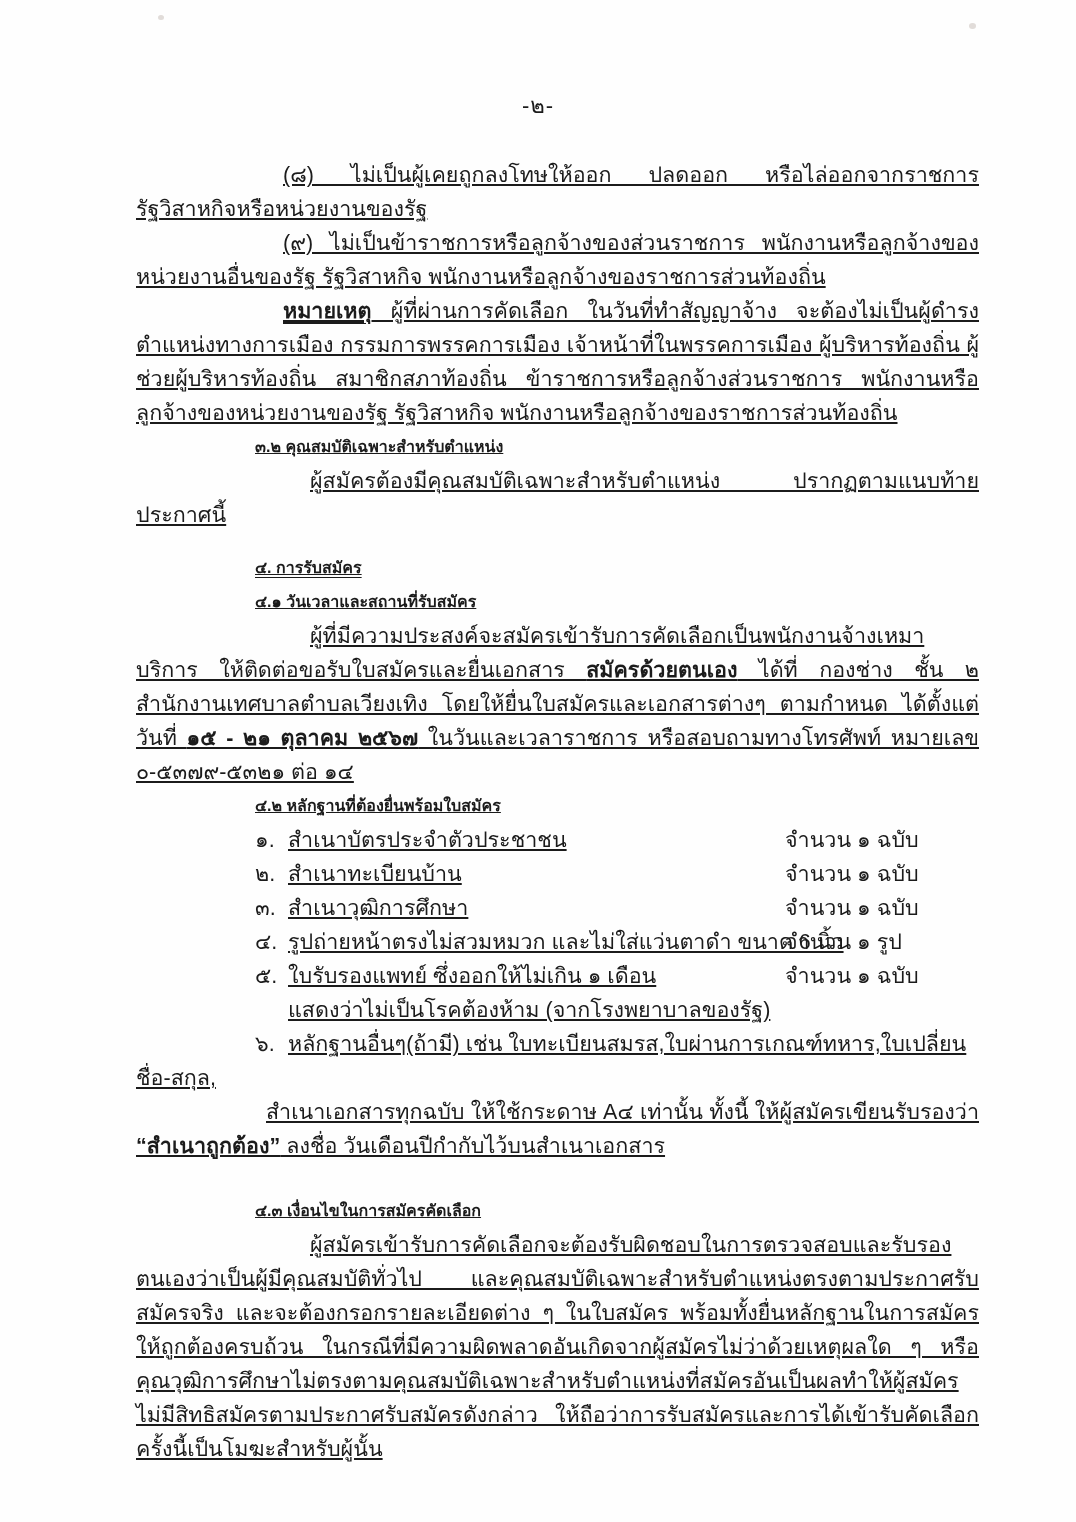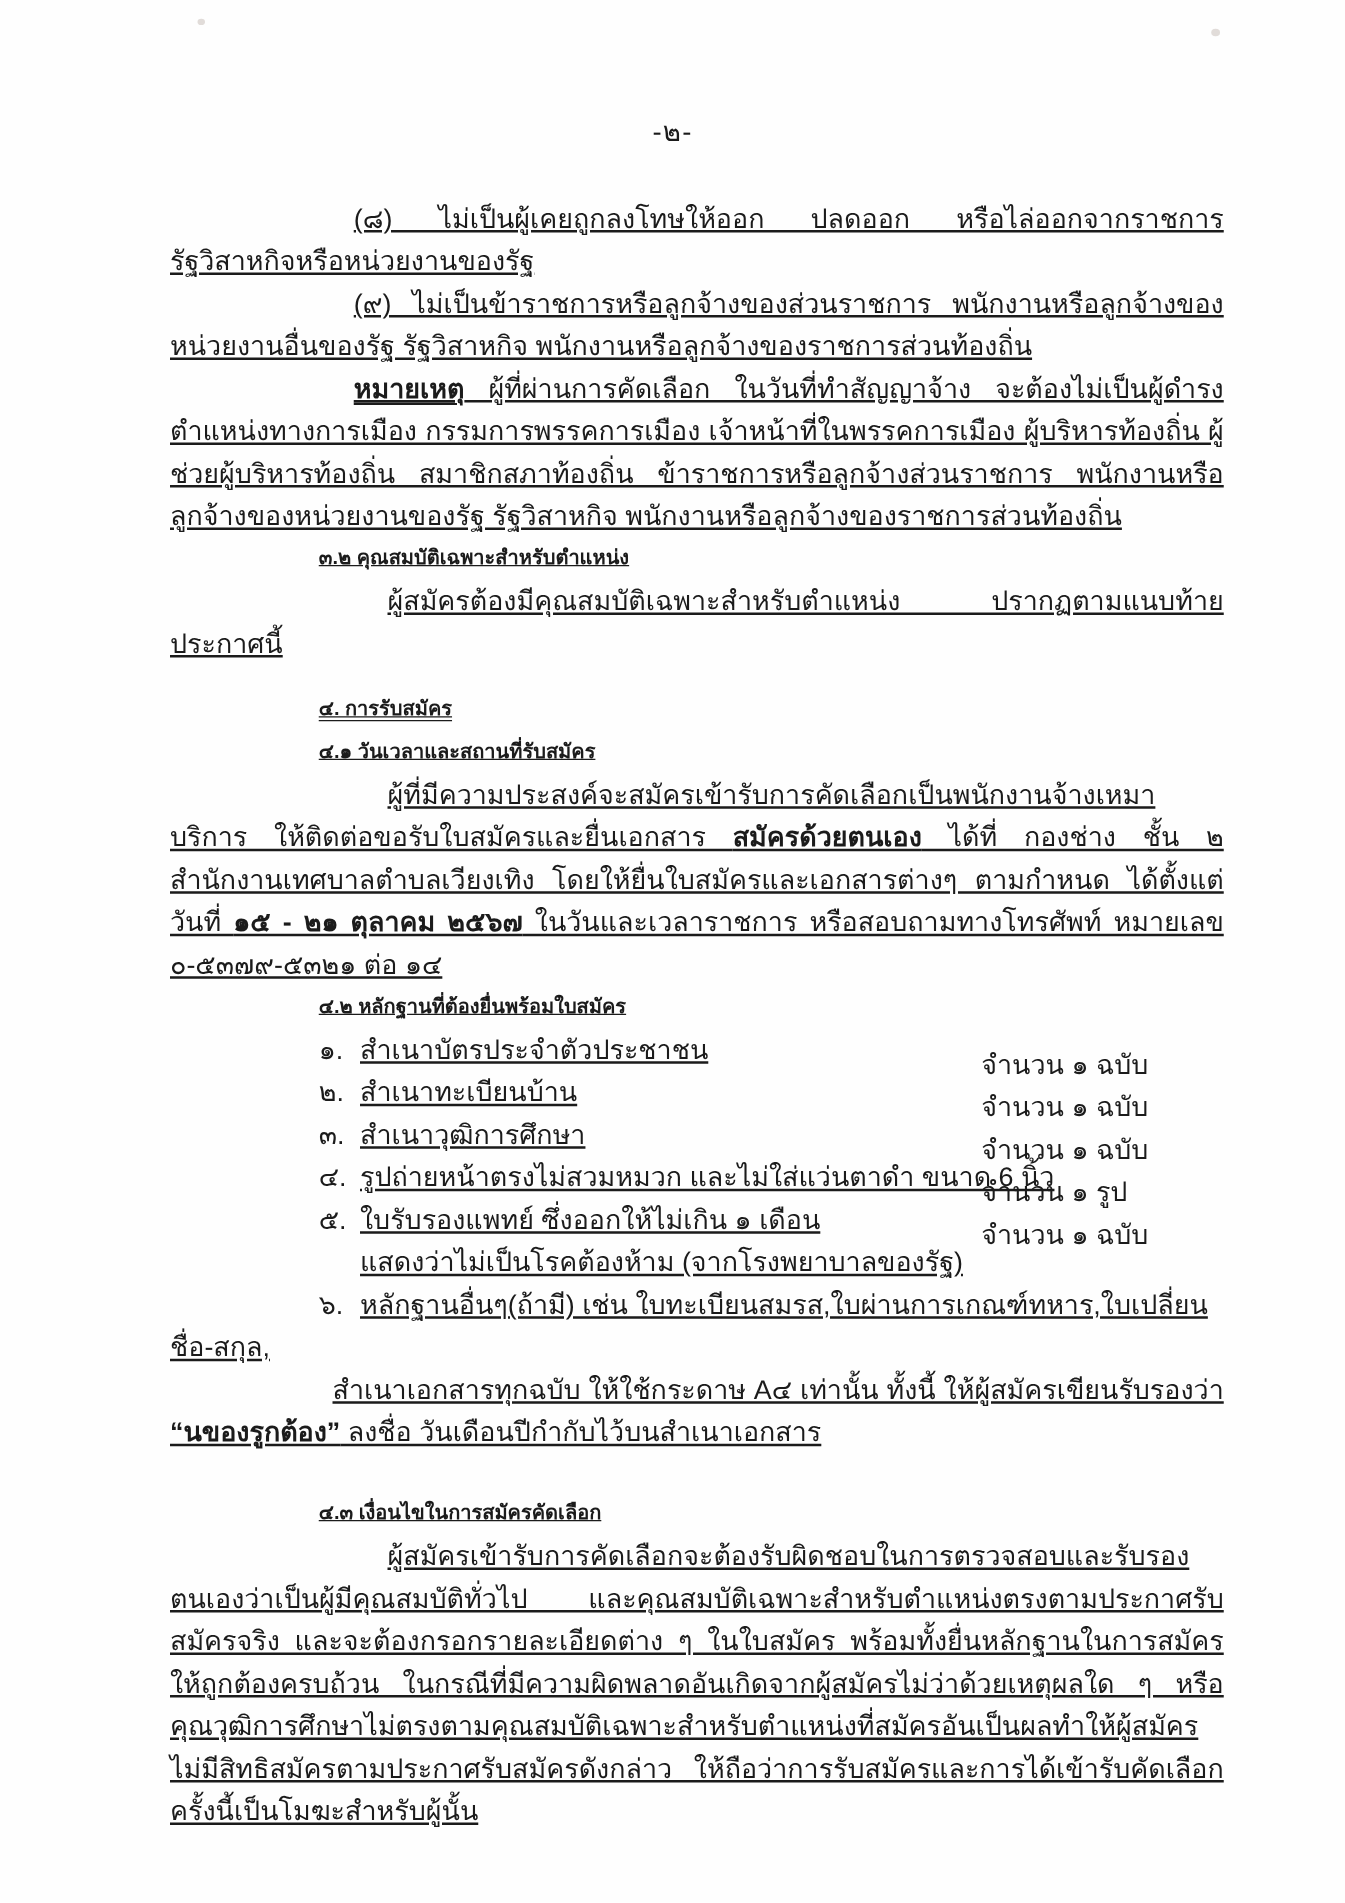--- a/index.html
+++ b/index.html
@@ -34,21 +34,21 @@
     font-weight:bold; font-size:16px; line-height:34px;
     text-align:left;
   }
   .bold { font-weight:bold; }
   .underline { text-decoration:underline; text-underline-offset:4px; }
   .gap-sm { height:19px; }
   .gap-md { height:31px; }
   .doc-list { margin:0; }
   .doc-row { position:relative; margin:0; min-height:34px; }
   .doc-num { display:inline-block; margin-left:119px; min-width:33px; }
-  .doc-amount { position:absolute; left:649px; top:12px; white-space:nowrap; }
+  .doc-amount { position:absolute; left:649px; top:0; white-space:nowrap; }
   .doc-text2 { margin-left:152px; }
   .doc-text2:empty { display:none; }
   .speck { position:absolute; border-radius:50%; background:#c8bfba; opacity:.55; }
   .speck-tl { left:158px; top:15px; width:6px; height:5px; }
   .speck-tr { left:969px; top:23px; width:7px; height:6px; }
 </style>
 </head>
 <body>
 
 <div class="page">
@@ -106,21 +106,21 @@
         <div class="doc-text2">แสดงว่าไม่เป็นโรคต้องห้าม (จากโรงพยาบาลของรัฐ)</div>
       </div>
 
       <div class="doc-row">
         <span class="doc-num">๖.</span><span class="doc-text">หลักฐานอื่นๆ(ถ้ามี) เช่น ใบทะเบียนสมรส,ใบผ่านการเกณฑ์ทหาร,ใบเปลี่ยนชื่อ-สกุล,</span>
         <span class="doc-amount"></span>
       </div>
 
     </div>
 
-    <p class="para indent-md"><span>สำเนาเอกสารทุกฉบับ ให้ใช้กระดาษ A๔ เท่านั้น ทั้งนี้ ให้ผู้สมัครเขียนรับรองว่า </span><span class="bold">“นของรูกต้อง”</span><span> ลงชื่อ วันเดือนปีกำกับไว้บนสำเนาเอกสาร</span></p>
+    <p class="para indent-md"><span>สำเนาเอกสารทุกฉบับ ให้ใช้กระดาษ A๔ เท่านั้น ทั้งนี้ ให้ผู้สมัครเขียนรับรองว่า </span><span class="bold">“สำเนาถูกต้อง”</span><span> ลงชื่อ วันเดือนปีกำกับไว้บนสำเนาเอกสาร</span></p>
 
     <div class="gap-md"></div>
 
     <h3 class="h">๔.๓ เงื่อนไขในการสมัครคัดเลือก</h3>
     <p class="para indent-xl">ผู้สมัครเข้ารับการคัดเลือกจะต้องรับผิดชอบในการตรวจสอบและรับรองตนเองว่าเป็นผู้มีคุณสมบัติทั่วไป และคุณสมบัติเฉพาะสำหรับตำแหน่งตรงตามประกาศรับสมัครจริง และจะต้องกรอกรายละเอียดต่าง ๆ ในใบสมัคร พร้อมทั้งยื่นหลักฐานในการสมัครให้ถูกต้องครบถ้วน ในกรณีที่มีความผิดพลาดอันเกิดจากผู้สมัครไม่ว่าด้วยเหตุผลใด ๆ หรือคุณวุฒิการศึกษาไม่ตรงตามคุณสมบัติเฉพาะสำหรับตำแหน่งที่สมัครอันเป็นผลทำให้ผู้สมัครไม่มีสิทธิสมัครตามประกาศรับสมัครดังกล่าว ให้ถือว่าการรับสมัครและการได้เข้ารับคัดเลือกครั้งนี้เป็นโมฆะสำหรับผู้นั้น</p>
 
   </div>
 </div>
 
 </body></html>

